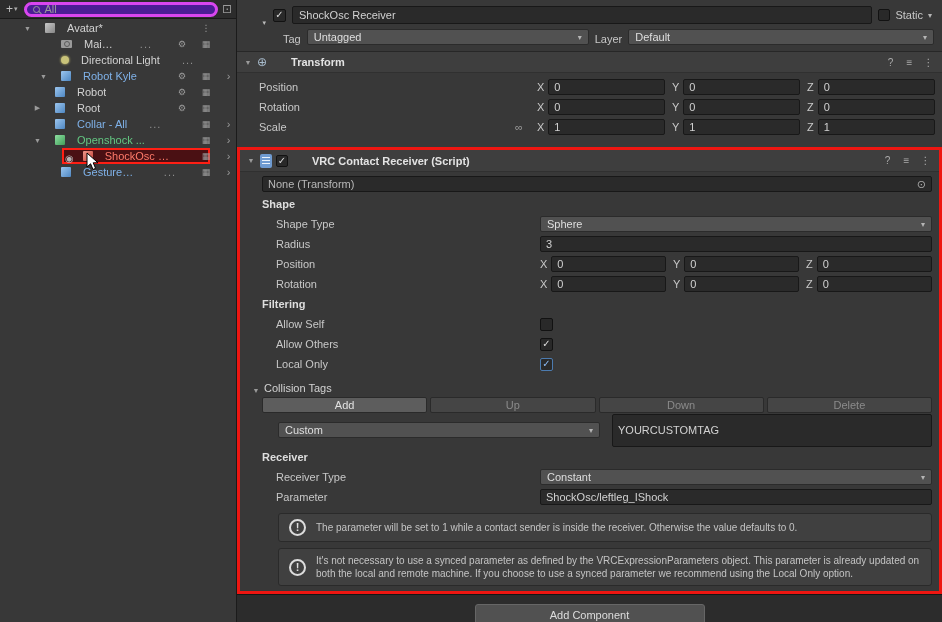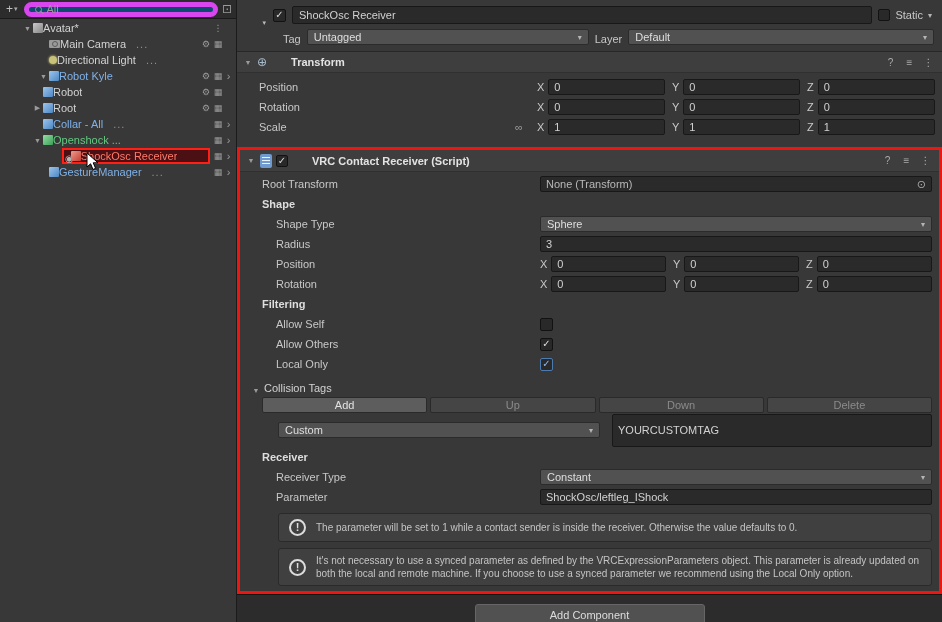--- a/index.html
+++ b/index.html
@@ -5,26 +5,26 @@
 *{box-sizing:border-box;margin:0;padding:0}
 html,body{width:942px;height:622px;overflow:hidden}
 body{font-family:"Liberation Sans","DejaVu Sans",sans-serif;font-size:11px;color:#d2d2d2;background:#383838}
 .app{display:flex;width:942px;height:622px}
 
 
 .hier{width:237px;flex:none;background:#383838;border-right:1px solid #1b1b1b;position:relative}
 .htb{height:19px;background:#2c2c2c;border-bottom:1px solid #1a1a1a;display:flex;align-items:center;padding:0 4px;gap:4px}
 .addbtn{color:#c0c0c0;font-size:12px;display:flex;align-items:center;gap:1px;padding:0 2px;cursor:default}
 .addbtn .dd{font-size:7px;color:#aaa}
-.searchbox{flex:1;height:15px;background:#0c4a6e;border:5px solid #d946ef;border-radius:8px;display:flex;align-items:center;gap:5px;padding:0 6px;color:#9a9a9a}
+.searchbox{flex:1;height:15px;background:#4c1d95;border:3px solid #d946ef;border-radius:8px;display:flex;align-items:center;gap:5px;padding:0 6px;color:#9a9a9a}
 .lens{width:7px;height:7px;border:1px solid #999;border-radius:50%;position:relative;flex:none}
 .lens::after{content:"";position:absolute;width:4px;height:1px;background:#999;right:-3px;bottom:-1px;transform:rotate(45deg)}
 .pickicon{color:#9a9a9a;font-size:12px}
 .hrows{padding-top:1px}
-.hrow{height:16px;display:flex;align-items:center;gap:0;position:relative;padding-right:3px;white-space:nowrap}
+.hrow{height:16px;display:flex;align-items:center;gap:12px;position:relative;padding-right:3px;white-space:nowrap}
 .hrow .fold{width:11px;flex:none;font-size:7px;color:#9a9a9a;text-align:center}
 .lvl0{padding-left:22px}.lvl1{padding-left:38px}.lvl2{padding-left:32px}.lvl3{padding-left:62px}
 .cube{width:10px;height:10px;flex:none;border-radius:1px;background:linear-gradient(135deg,#c9c9c9,#868686)}
 .cube.blue{background:linear-gradient(135deg,#9cc6ef,#4e87c2)}
 .cube.green{background:linear-gradient(135deg,#8fe0a2,#3f9e58)}
 .cube.red{background:linear-gradient(135deg,#f09a8e,#c43e33)}
 .cam{width:11px;height:8px;background:#9a9a9a;border-radius:1px;position:relative;flex:none}
 .cam::after{content:"";position:absolute;width:4px;height:4px;border:1px solid #5c5c5c;border-radius:50%;left:3px;top:1px}
 .sun{width:8px;height:8px;border-radius:50%;background:#c9c37a;flex:none;box-shadow:0 0 2px 1px rgba(220,210,120,.45)}
 .hlabel{overflow:hidden;text-overflow:ellipsis}
@@ -336,21 +336,20 @@
         <span class="scripticon"></span>
         <span class="cb" style="width:12px;height:12px">✓</span>
         <span class="ctitle">VRC Contact Receiver (Script)</span>
         <span class="sp"></span>
         <span class="hico2">?</span>
         <span class="hico2">≡</span>
         <span class="hico2">⋮</span>
       </div>
 
       <div class="prow" style="margin-top:2px">
-        <span class="plabel">Root Transform</span>
         <div class="tfield">
           <span class="val" style="color:#b8b8b8">None (Transform)</span>
           <span style="color:#aaa">⊙</span>
         </div>
       </div>
 
       <div class="prow">
         <span class="plabel bold">Shape</span>
       </div>
 

